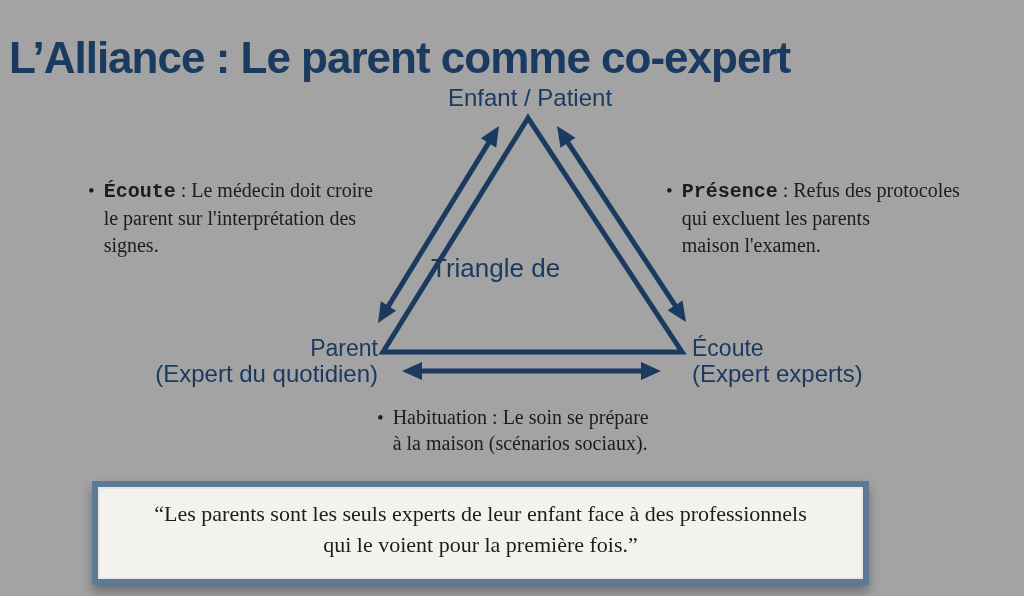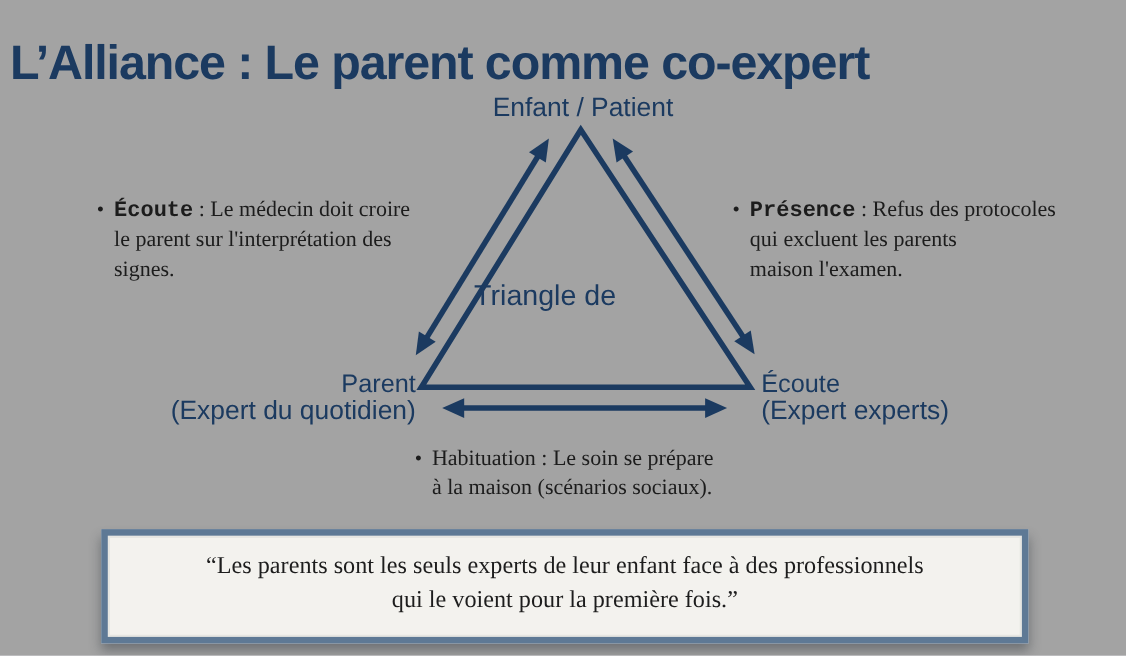--- a/index.html
+++ b/index.html
@@ -91,21 +91,21 @@
     font-family: Liberation Mono, monospace;
     font-weight: bold;
   }
   .bullet-left  { left: 88px;  top: 177px; width: 330px; }
   .bullet-right { left: 666px; top: 177px; width: 335px; }
   .bullet-bottom{ left: 377px; top: 404px; width: 330px; line-height: 26px; }
   .quote-box {
     position: absolute;
     left: 92px;
     top: 481px;
-    width: 843px;
+    width: 777px;
     height: 104px;
     box-sizing: border-box;
     background: #f3f2ee;
     border: 6px solid #5e7995;
     box-shadow: inset 0 0 0 2px #e6e6e2, 0 7px 10px rgba(45, 50, 58, 0.45);
   }
   .quote-text {
     margin-top: 11px;
     text-align: center;
     font-family: "Liberation Serif", serif;

